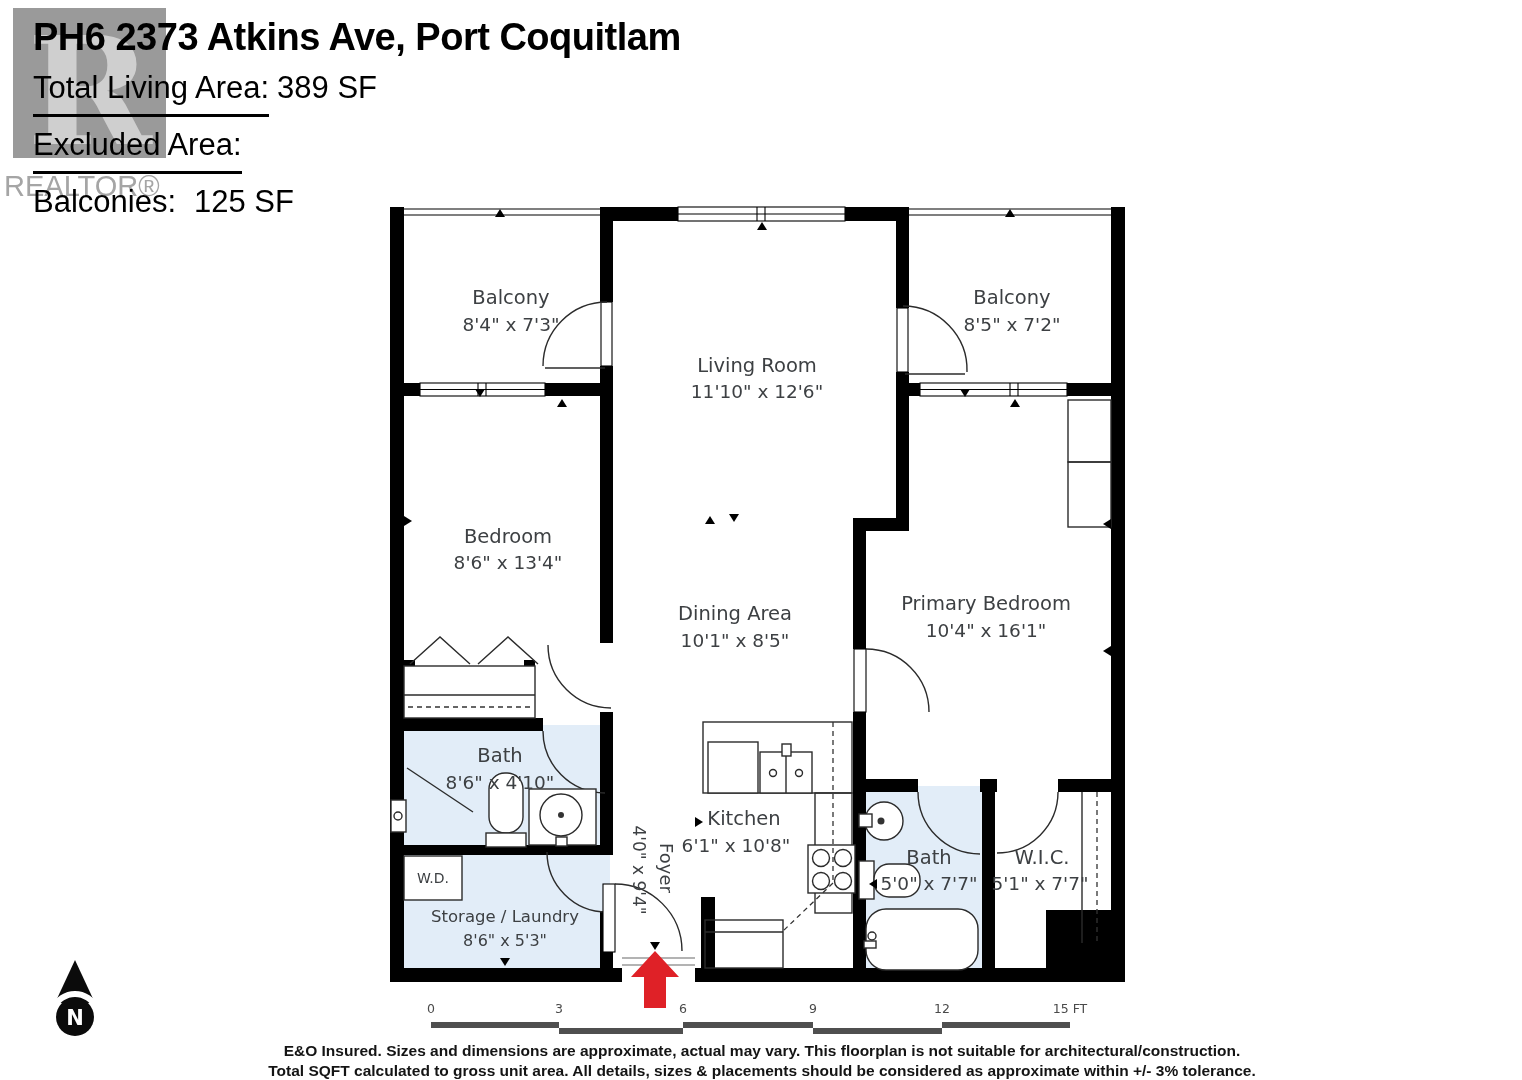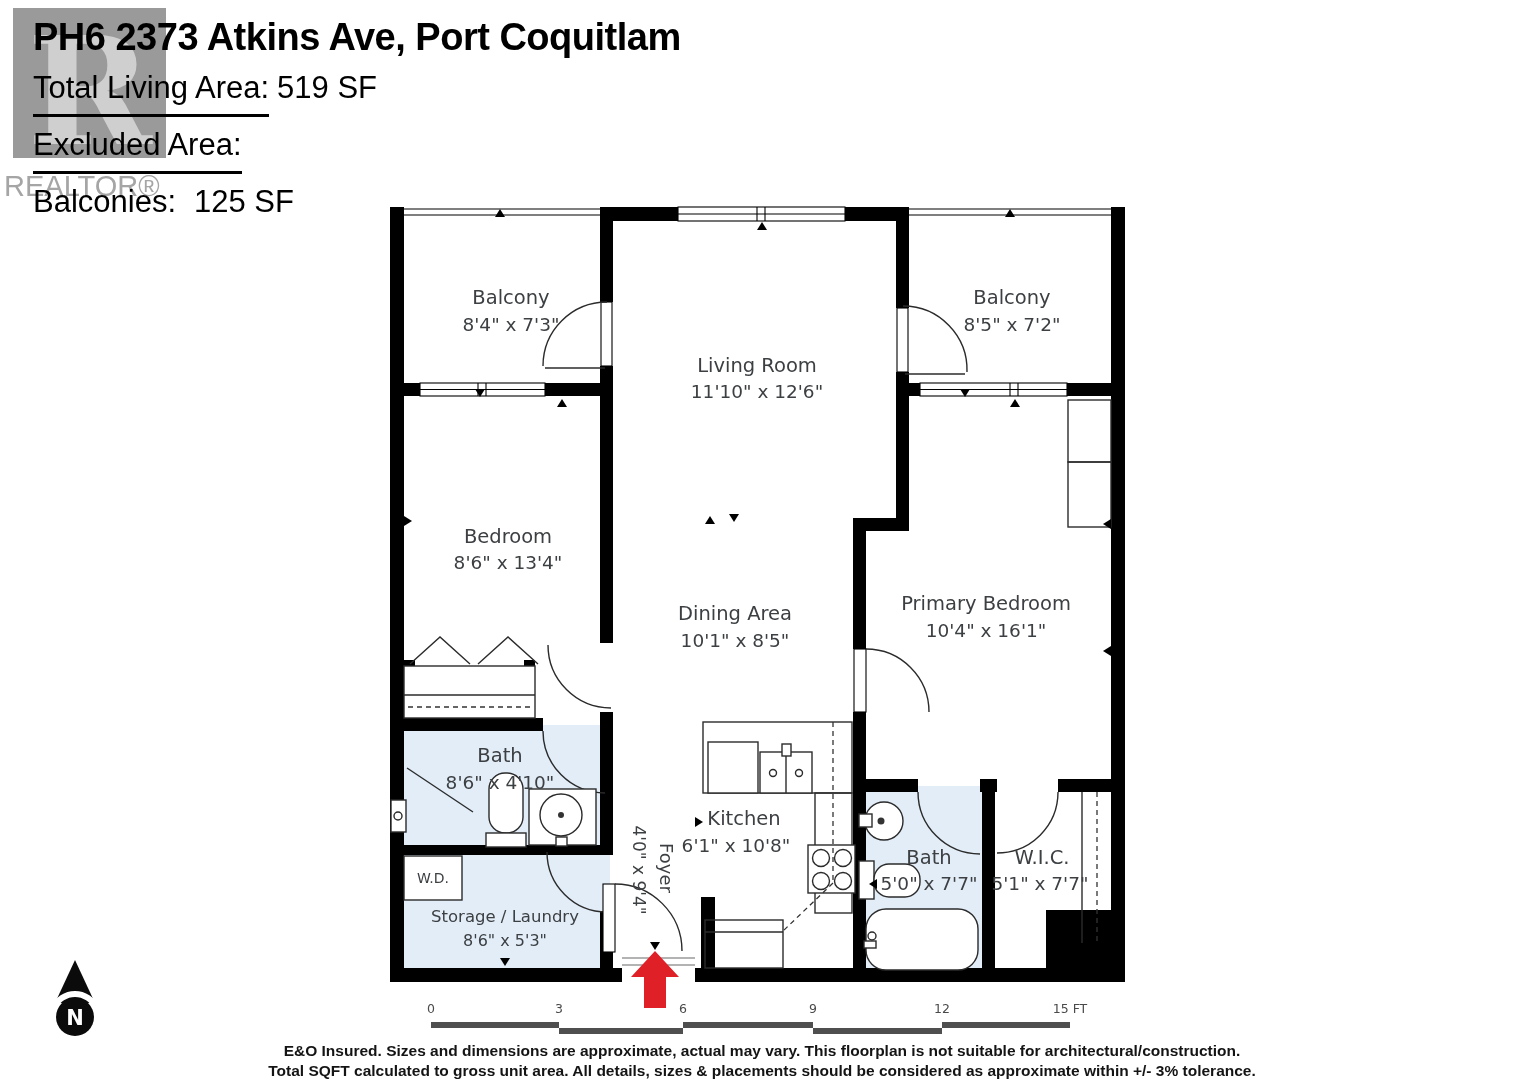--- a/index.html
+++ b/index.html
@@ -42,21 +42,21 @@
 
 <div class="watermark">
   <div class="wm-box">
     <span>R</span>
   </div>
   <div class="wm-text">REALTOR®</div>
 </div>
 
 <div class="hdr hdr-title" style="position:absolute">PH6 2373 Atkins Ave, Port Coquitlam</div>
 <div class="hdr hdr-total" style="position:absolute">
-  <span class="ul">Total Living Area:</span><span class="gap">519 SF</span>
+  <span class="ul">Total Living Area:</span><span class="gap">389 SF</span>
 </div>
 <div class="hdr hdr-excluded" style="position:absolute">
   <span class="ul">Excluded Area:</span>
 </div>
 <div class="hdr hdr-balconies" style="position:absolute">
   <span>Balconies:</span><span class="gap2">125 SF</span>
 </div>
 
 <svg class="plan" width="1522" height="1080" viewBox="0 0 1522 1080">
 

